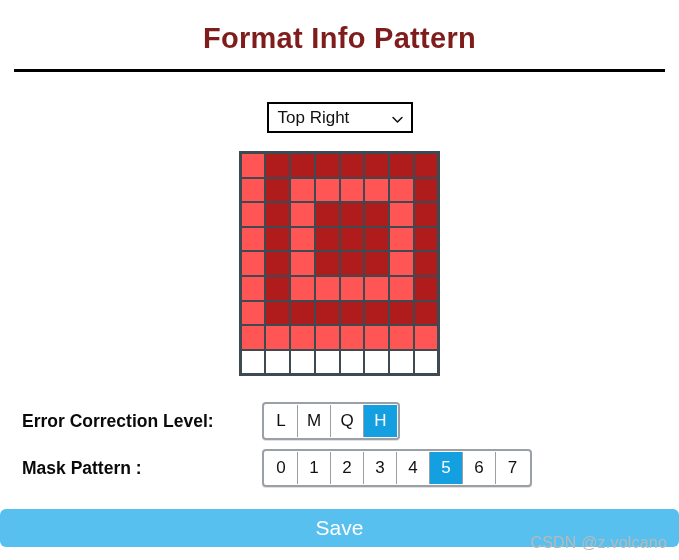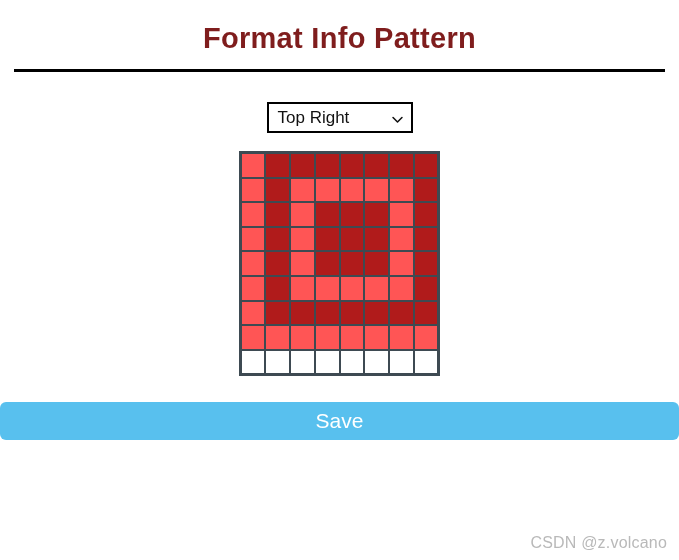--- a/index.html
+++ b/index.html
@@ -255,21 +255,43 @@
       <div class="cell blank"></div>
       <div class="cell blank"></div>
       <div class="cell blank"></div>
       <div class="cell blank"></div>
       <div class="cell blank"></div>
     </div>
 </div>
 
 <div class="options">
 
-
+  <div class="opt-row">
+    <span class="opt-label ecl-label">Error Correction Level:</span>
+    <div class="btn-group ecl-group" id="ecl-group">
+        <div class="seg" aria-pressed="false">L</div>
+        <div class="seg" aria-pressed="false">M</div>
+        <div class="seg" aria-pressed="false">Q</div>
+        <div class="seg selected" aria-pressed="true">H</div>
+      </div>
+  </div>
+
+  <div class="opt-row">
+    <span class="opt-label mask-label">Mask Pattern :</span>
+    <div class="btn-group mask-group" id="mask-group">
+        <div class="seg" aria-pressed="false">0</div>
+        <div class="seg" aria-pressed="false">1</div>
+        <div class="seg" aria-pressed="false">2</div>
+        <div class="seg" aria-pressed="false">3</div>
+        <div class="seg" aria-pressed="false">4</div>
+        <div class="seg selected" aria-pressed="true">5</div>
+        <div class="seg" aria-pressed="false">6</div>
+        <div class="seg" aria-pressed="false">7</div>
+      </div>
+  </div>
 
 </div>
 
 <div class="actions">
   <button class="action-btn">Save</button>
 </div>
 
 <div class="watermark">CSDN @z.volcano</div>
 
 </body></html>

